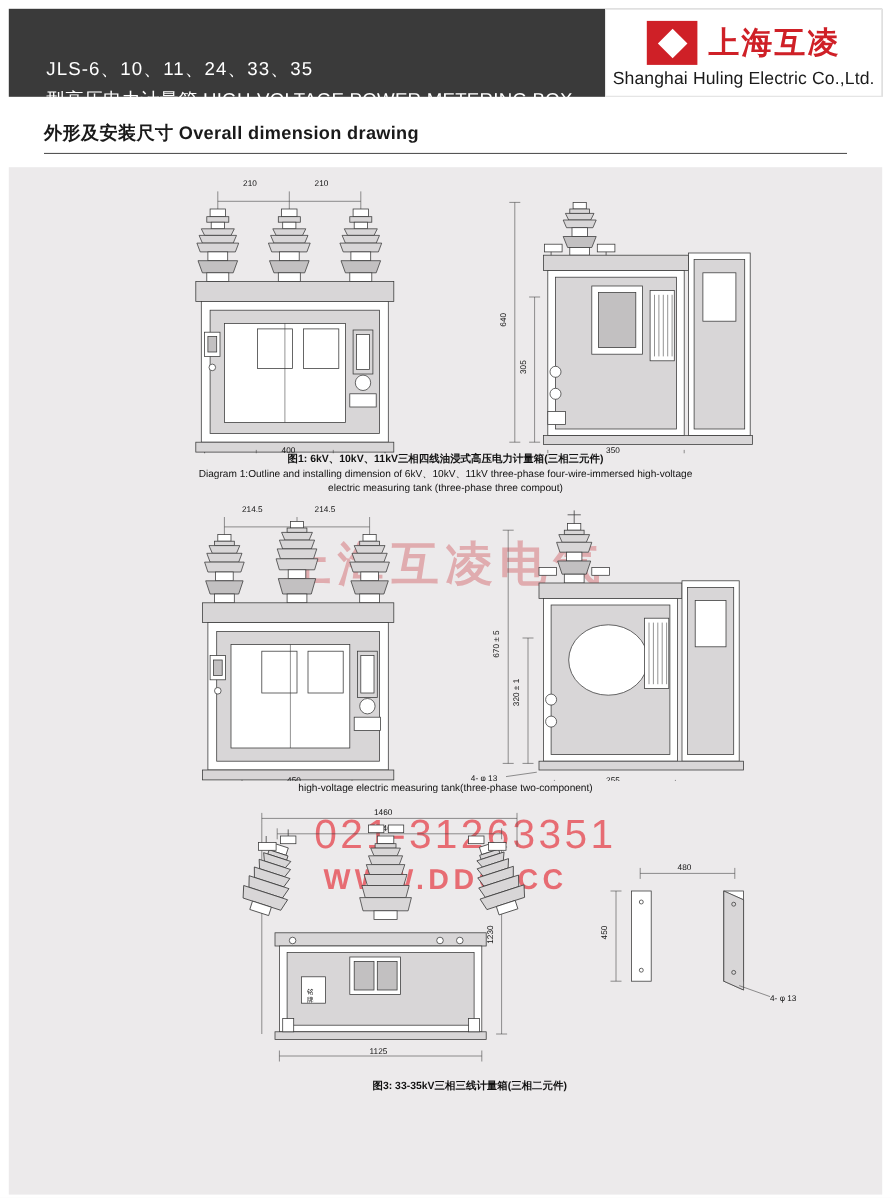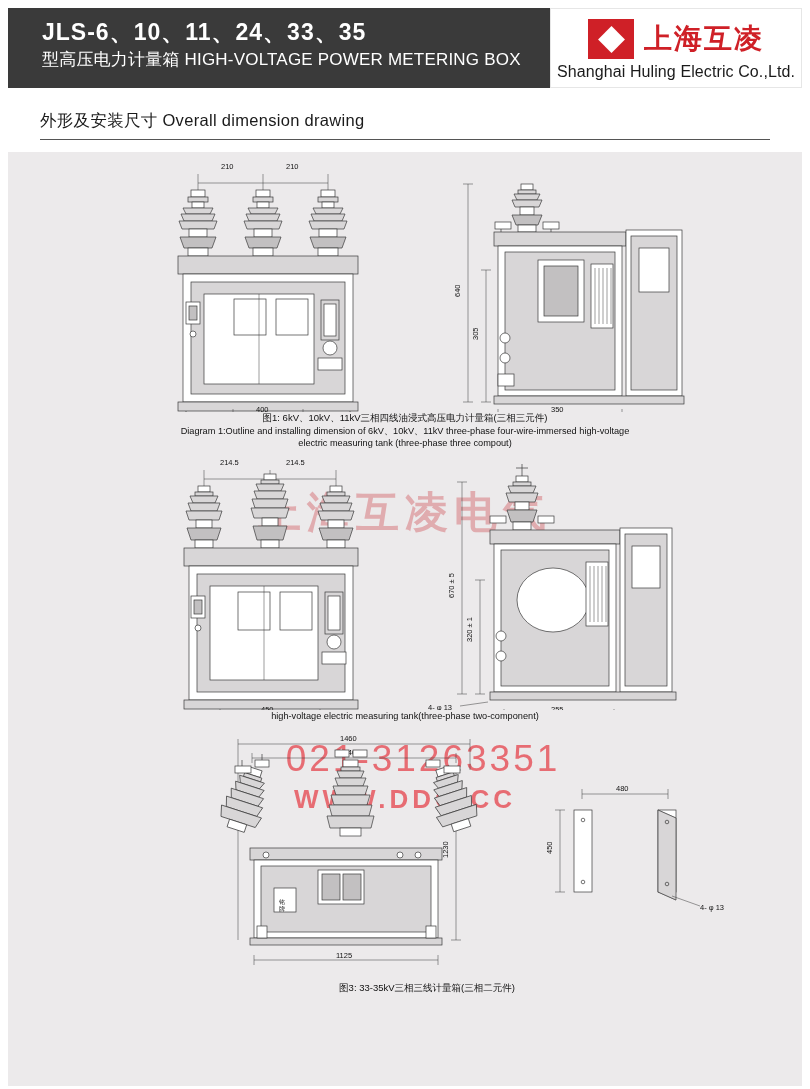--- a/index.html
+++ b/index.html
@@ -21,25 +21,26 @@
     margin: 8px 8px 0 8px;
     display: flex;
     align-items: stretch;
   }
   .header-left {
     flex: 1;
     padding: 10px 0 0 34px;
     color: #ffffff;
   }
   .header-title {
-    font-size: 23px;
-    font-weight: bold;
+    font-size: 17px;
+    font-weight: normal;
     letter-spacing: 1px;
     line-height: 28px;
     white-space: nowrap;
+    margin-top: 31px;
   }
   .header-sub {
     font-size: 17px;
     line-height: 20px;
     margin-top: 4px;
     letter-spacing: 0.2px;
     white-space: nowrap;
   }
   .header-right {
     width: 252px;
@@ -85,40 +86,40 @@
   }
 
   
   .section-title-wrap {
     margin: 22px 40px 0 40px;
     border-bottom: 1.5px solid #555;
     padding-bottom: 7px;
   }
   .section-title {
     font-size: 16.5px;
-    font-weight: normal;
+    font-weight: bold;
     letter-spacing: 0.3px;
   }
 
   
   .panel {
     position: relative;
     margin: 12px 8px 0 8px;
     height: 934px;
     background: #eceaeb;
   }
 
   .fig-block { position: relative; width: 100%; }
   .caption {
     text-align: center;
     font-size: 9.2px;
     line-height: 12.5px;
     color: #111;
   }
-  .caption .cn { font-size: 9.5px; }
+  .caption .cn { font-size: 9.5px; font-weight: bold; }
 
   svg { display: block; }
   .ln { stroke: #3a3a3a; stroke-width: 0.7; fill: none; }
   .ln-t { stroke: #3a3a3a; stroke-width: 0.5; fill: none; }
   .dim { stroke: #3a3a3a; stroke-width: 0.5; fill: none; }
   .fillw { fill: #ffffff; stroke: #3a3a3a; stroke-width: 0.7; }
   .fillg { fill: #d8d6d7; stroke: #3a3a3a; stroke-width: 0.7; }
   .fillgg { fill: #c2c0c1; stroke: #3a3a3a; stroke-width: 0.7; }
   .dimtext { font-family: "Liberation Sans", sans-serif; font-size: 7.5px; fill:#111; }
 

